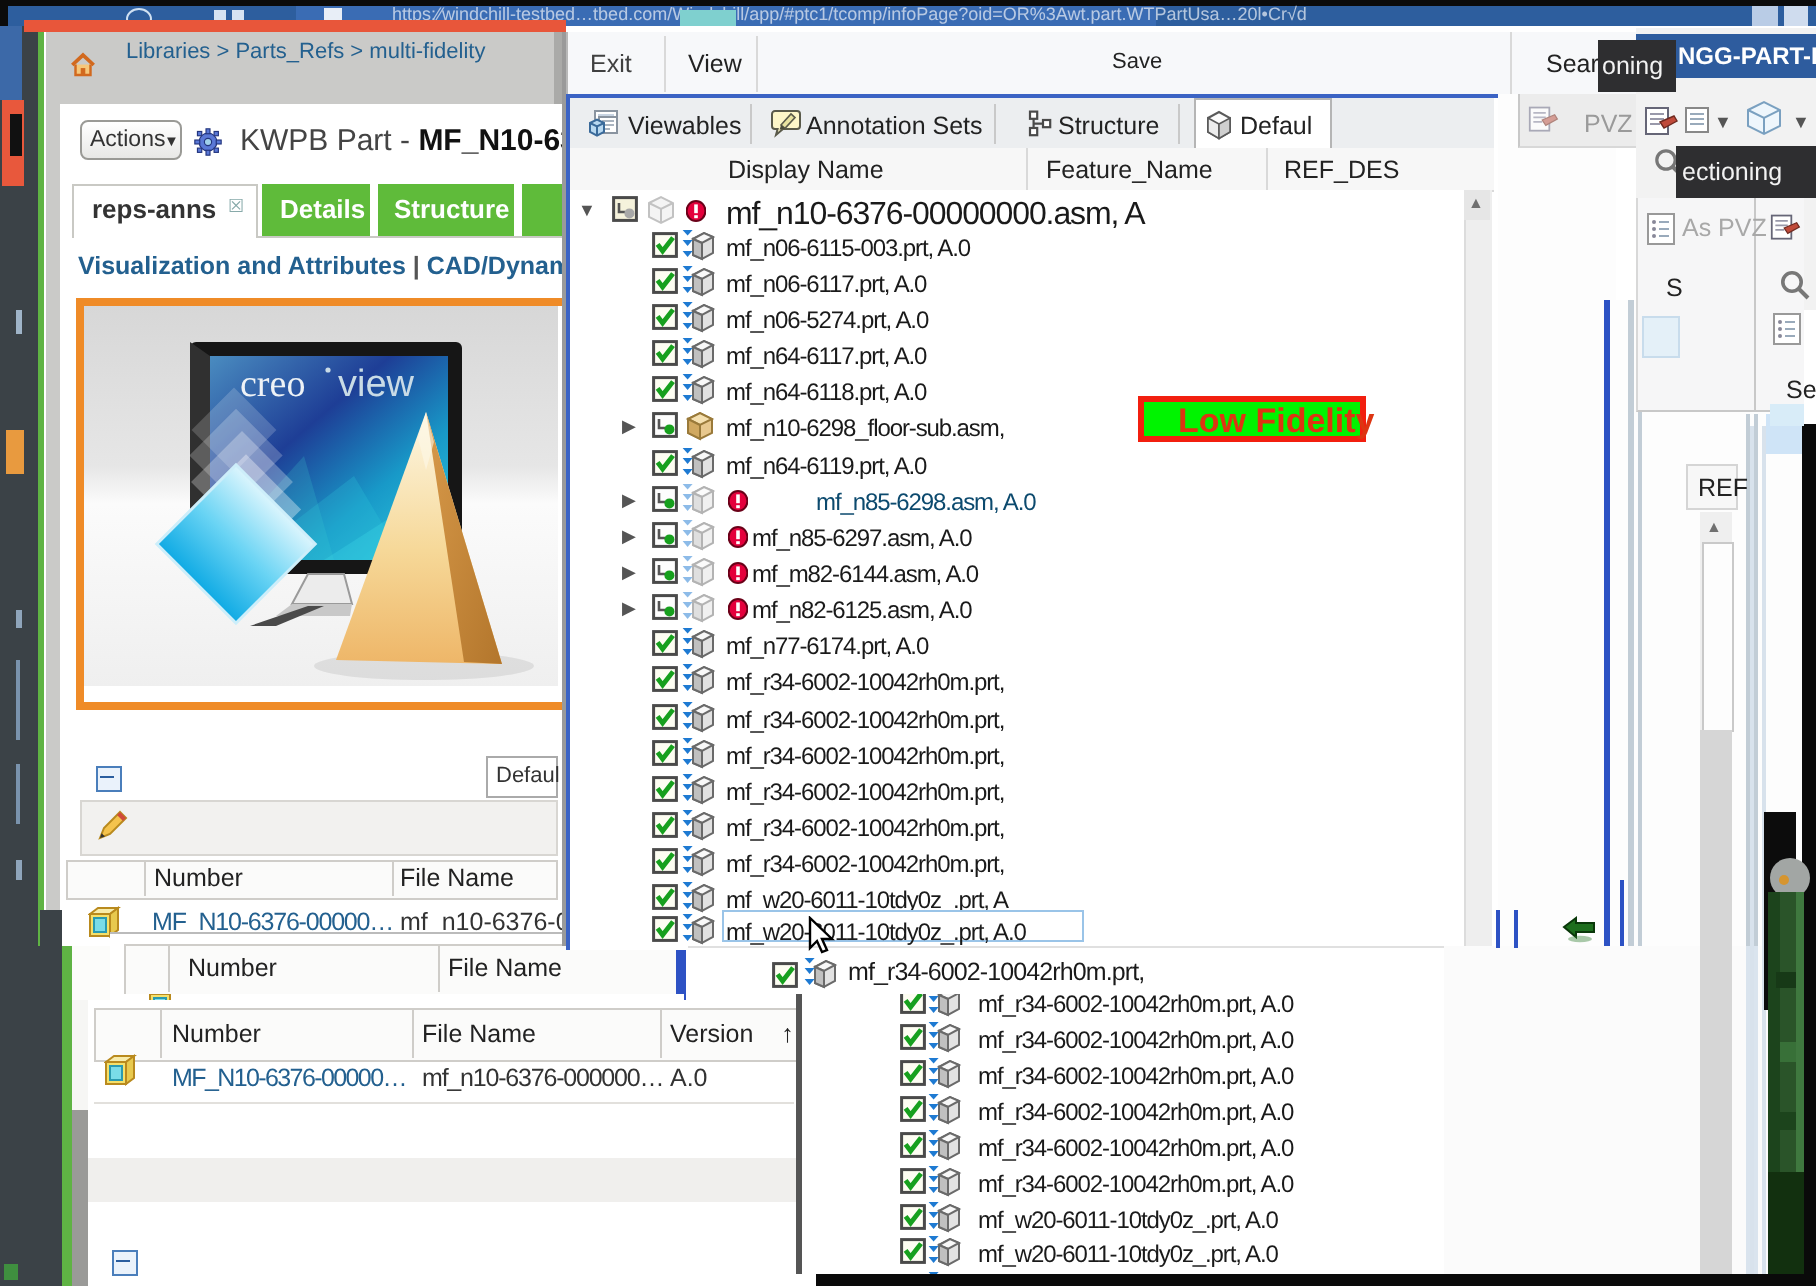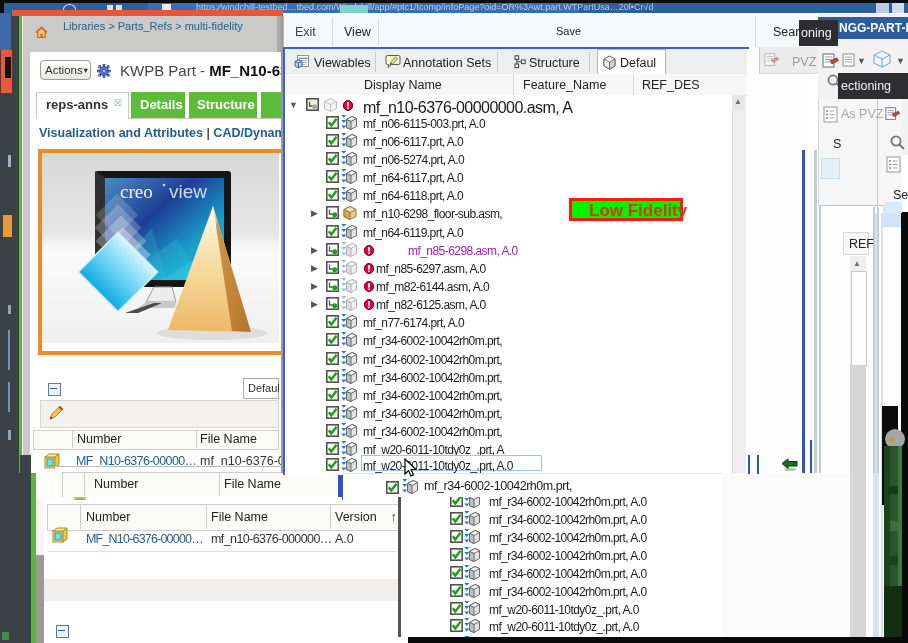--- a/index.html
+++ b/index.html
@@ -400,21 +400,21 @@
         <polygon points="5.5,4.5 10,6.5 10,14.5 5.5,12.5" fill="#c0c0c0" stroke="#6a6a6a"></polygon>
         <polygon points="0.3,0 5.3,0 2.8,2.8" fill="#1e7ad2"></polygon>
         <polygon points="0.3,5 5.3,5 2.8,8" fill="#1e7ad2"></polygon>
         <polygon points="0.3,10.5 5.3,10.5 2.8,13.5" fill="#1e7ad2"></polygon>
       </svg>
       <svg class="abs" style="left:78.5px;top:149.7px" width="10" height="11" viewBox="0 0 10 11">
         <ellipse cx="5" cy="5.5" rx="4.7" ry="5" fill="#e4003c" stroke="#6a0018" stroke-width="1"></ellipse>
         <rect x="4.1" y="2.2" width="1.8" height="4.4" fill="#fff"></rect>
         <rect x="4.1" y="7.6" width="1.8" height="1.5" fill="#fff"></rect>
       </svg>
-      <div class="txt" style="left:91px;top:148.7px;font-size:12px;letter-spacing:-0.55px;color:#a21caf;padding-left:32px;">mf_n85-6298.asm, A.0</div>
+      <div class="txt" style="left:91px;top:148.7px;font-size:12px;letter-spacing:-0.55px;color:#0c4a6e;padding-left:32px;">mf_n85-6298.asm, A.0</div>
       <div class="txt" style="left:26px;top:167.85px;font-size:9px;color:#555;">▶</div>
       <svg class="abs" style="left:41px;top:165.85px" width="13" height="13" viewBox="0 0 13 13">
         <rect x="0.8" y="0.8" width="11.4" height="11.4" fill="#fdfdfd" stroke="#4a4a4a" stroke-width="1.5"></rect>
         <path d="M3.5 3.5 v4.5 h3" stroke="#555" fill="none" stroke-width="1.3"></path>
         <circle cx="8.7" cy="8.7" r="2.5" fill="#17a01e"></circle>
       </svg>
       <svg class="abs" style="left:56px;top:164.85px;opacity:0.5" width="17" height="16" viewBox="0 0 17 16">
         <polygon points="5.5,4.5 11,1.5 15.5,3.5 15.5,11.5 10,14.5 5.5,12.5" fill="#e2e2e2" stroke="#6a6a6a"></polygon>
         <polygon points="5.5,4.5 11,1.5 15.5,3.5 10,6.5" fill="#f8f8f8" stroke="#6a6a6a"></polygon>
         <polygon points="5.5,4.5 10,6.5 10,14.5 5.5,12.5" fill="#c0c0c0" stroke="#6a6a6a"></polygon>

